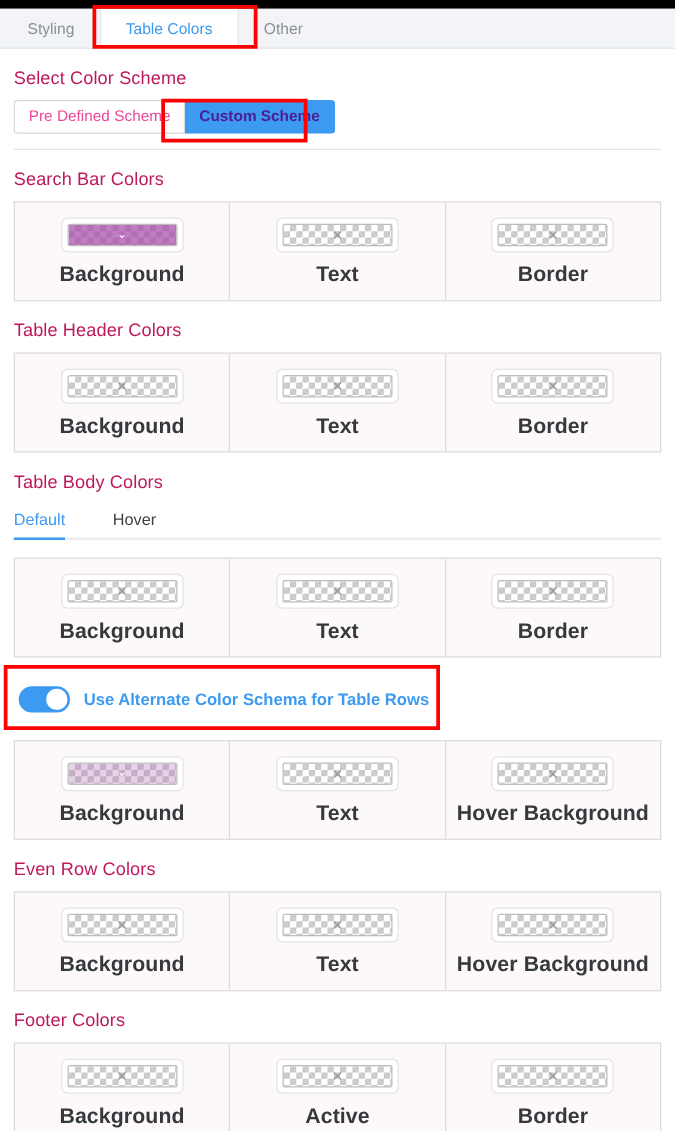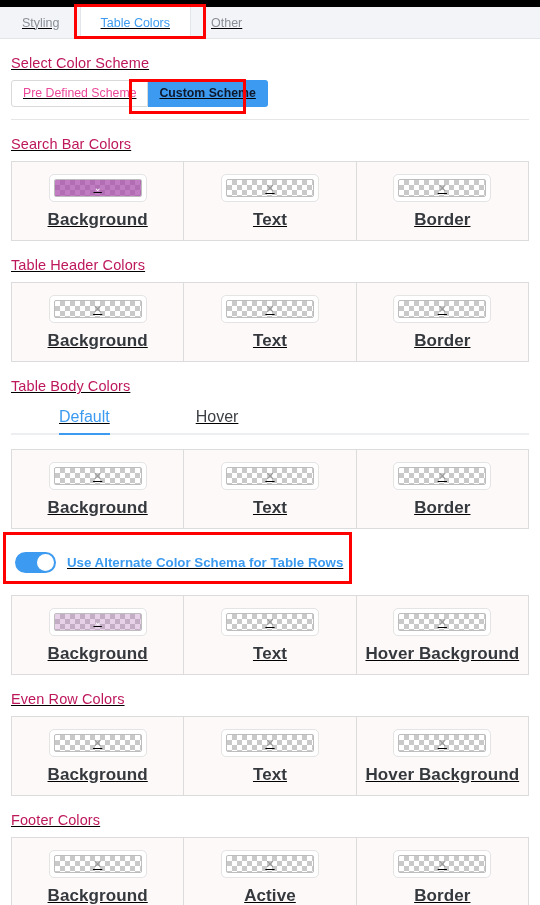--- a/index.html
+++ b/index.html
@@ -2,21 +2,21 @@
 <html><head>
 <meta charset="utf-8">
 <style>
   html,body{margin:0;padding:0;}
   body{
     width:540px; height:905px; overflow:hidden;
     background:#ffffff;
     font-family:"Liberation Sans", sans-serif;
     -webkit-font-smoothing:antialiased;
   }
-  .app{position:relative;width:540px;height:652px;background:#fff;text-decoration:underline;}
+  .app{position:relative;width:540px;height:652px;background:#fff;}
 
   
   .topstrip{height:7px;background:#000;width:100%;}
 
   
   .tabbar{
     position:relative;
     height:32px;
     background:#f2f4f7;
     border-bottom:1px solid #e2e5ea;
@@ -83,21 +83,21 @@
     line-height:1.15;
     box-sizing:border-box;
     height:27px;
     display:flex;align-items:center;
   }
   .btn:first-child{border-radius:3px 0 0 3px;}
   .btn:last-child{border-radius:0 3px 3px 0;border-left:none;}
   .btn.primary{
     background:#3c9bf0;
     border-color:#3c9bf0;
-    color:#0f172a;
+    color:#4c1d95;
     font-weight:bold;
   }
 
   
   .card{
     display:flex;
     border:1px solid #dcdcdc;
     background:#fcf9f8;
     box-sizing:border-box;
   }
@@ -157,29 +157,28 @@
   }
 
   
   .subtabs{
     display:flex;
     border-bottom:2px solid #eceef1;
     margin-top:10px;
     position:relative;
   }
   .subtab{
-    font-size:16px;
+    font-size:13px;
     color:#3c3f44;
     padding:4px 0 7px 0;
     margin-right:38px;
     cursor:pointer;
     background:none;border:none;
     font-family:"Liberation Sans", sans-serif;
     position:relative;
-    margin-left:48px;
   }
   .subtab.active{color:#3c9bf0;}
   .subtab.active:after{
     content:"";position:absolute;left:0;right:0;bottom:-2px;height:2px;background:#3c9bf0;
   }
 
   
   .toggle-row{
     display:flex;align-items:center;
     margin-top:19px;

